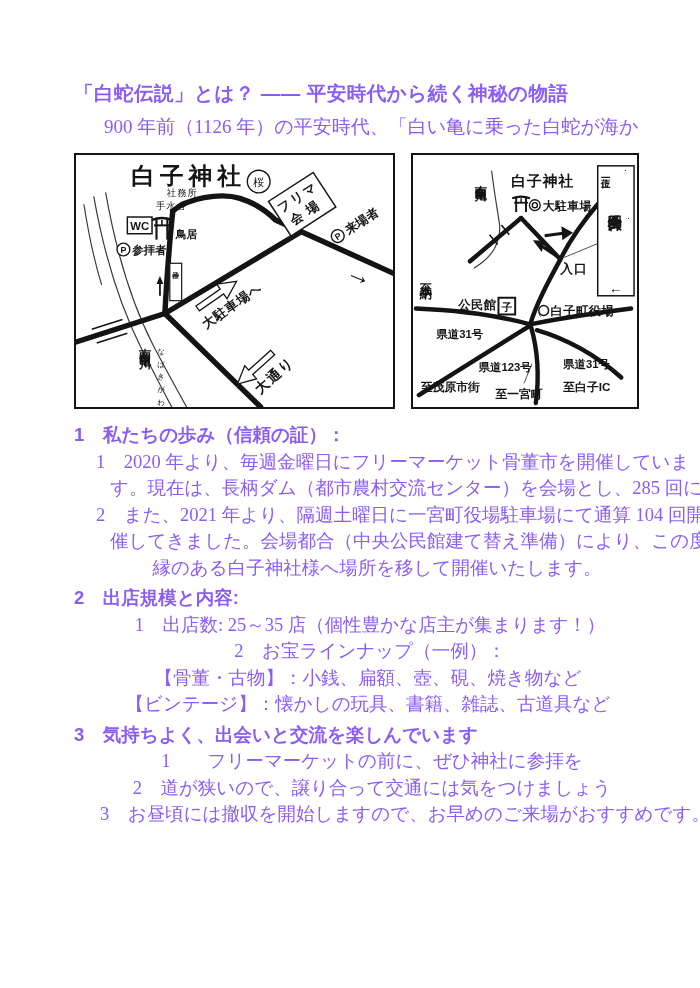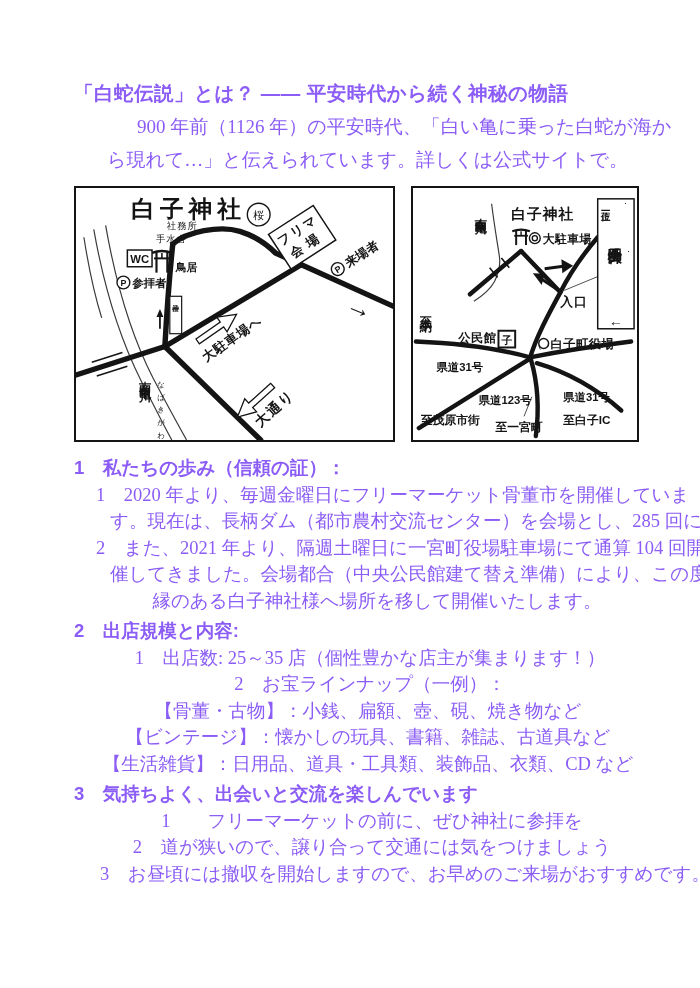--- a/index.html
+++ b/index.html
@@ -6,21 +6,21 @@
   .page {
     width:700px; height:988px; margin:0 auto; background:#ffffff;
     color:#8b5cf6; font-family:"Liberation Serif","DejaVu Serif",serif;
     overflow:hidden; position:relative; box-sizing:border-box;
   }
   .inner { padding:80px 56px 0 74px; }
   .doc-title {
     font-family:"Liberation Sans","DejaVu Sans",sans-serif;
     font-weight:bold; font-size:19.5px; letter-spacing:0.5px; white-space:nowrap;
   }
-  .intro { font-size:19px; line-height:33px; margin-top:3px; white-space:nowrap;margin-left:33px; }
+  .intro { font-size:19px; line-height:33px; margin-top:3px; white-space:nowrap; }
   .intro .l1 { padding-left:30px; }
   .maps { display:flex; gap:16px; margin-top:10px; }
   .mapbox { border:2px solid #141414; background:#fff; line-height:0; }
   svg text { font-family:"Liberation Sans","DejaVu Sans",sans-serif; fill:#141414; }
   .vt { writing-mode:vertical-rl; text-orientation:upright; }
   .road  { stroke:#141414; stroke-width:5.5; fill:none; stroke-linecap:round; stroke-linejoin:round; }
   .road2 { stroke:#141414; stroke-width:4.5; fill:none; stroke-linecap:round; stroke-linejoin:round; }
   .thin  { stroke:#3a3a3a; stroke-width:1.2; fill:none; }
   .mid   { stroke:#141414; stroke-width:1.6; fill:none; }
   .sections { margin-top:13px; font-size:18.5px; line-height:26.5px; }
@@ -37,21 +37,20 @@
 </head>
 <body>
 
 <div class="page">
   <div class="inner">
 
     <div class="doc-title">「白蛇伝説」とは？ —— 平安時代から続く神秘の物語</div>
 
     <div class="intro">
       <div class="l1">900 年前（1126 年）の平安時代、「白い亀に乗った白蛇が海か</div>
-      <div class="l2">ら現れて…」と伝えられています。詳しくは公式サイトで。</div>
     </div>
 
     <div class="maps">
 
       <div class="mapbox">
         <svg width="317" height="252" viewBox="0 0 321 256" preserveAspectRatio="none">
 
           <g>
             <path class="thin" d="M30,38 C40,95 55,148 78,193 C90,216 102,238 112,256"></path>
             <path class="thin" d="M18,42 C28,99 44,152 66,196 C78,219 88,240 97,256"></path>
@@ -231,21 +230,20 @@
       <div class="line ind-cont">す。現在は、長柄ダム（都市農村交流センター）を会場とし、285 回にな</div>
       <div class="line ind-li">2　また、2021 年より、隔週土曜日に一宮町役場駐車場にて通算 104 回開</div>
       <div class="line ind-cont">催してきました。会場都合（中央公民館建て替え準備）により、この度ご</div>
       <div class="line ind-cont">縁のある白子神社様へ場所を移して開催いたします。</div>
 
       <div class="sec-h">2　出店規模と内容:</div>
       <div class="line ind-li">1　出店数: 25～35 店（個性豊かな店主が集まります！）</div>
       <div class="line ind-li">2　お宝ラインナップ（一例）：</div>
       <div class="line ind-br">【骨董・古物】：小銭、扁額、壺、硯、焼き物など</div>
       <div class="line ind-br">【ビンテージ】：懐かしの玩具、書籍、雑誌、古道具など</div>
-      <div class="line ind-br">【生活雑貨】：日用品、道具・工具類、装飾品、衣類、CD など</div>
 
       <div class="sec-h">3　気持ちよく、出会いと交流を楽しんでいます</div>
       <div class="line ind-li3">1　　フリーマーケットの前に、ぜひ神社に参拝を</div>
       <div class="line ind-li3">2　道が狭いので、譲り合って交通には気をつけましょう</div>
       <div class="line ind-li3">3　お昼頃には撤収を開始しますので、お早めのご来場がおすすめです。</div>
 
     </div>
   </div>
 </div>
 

